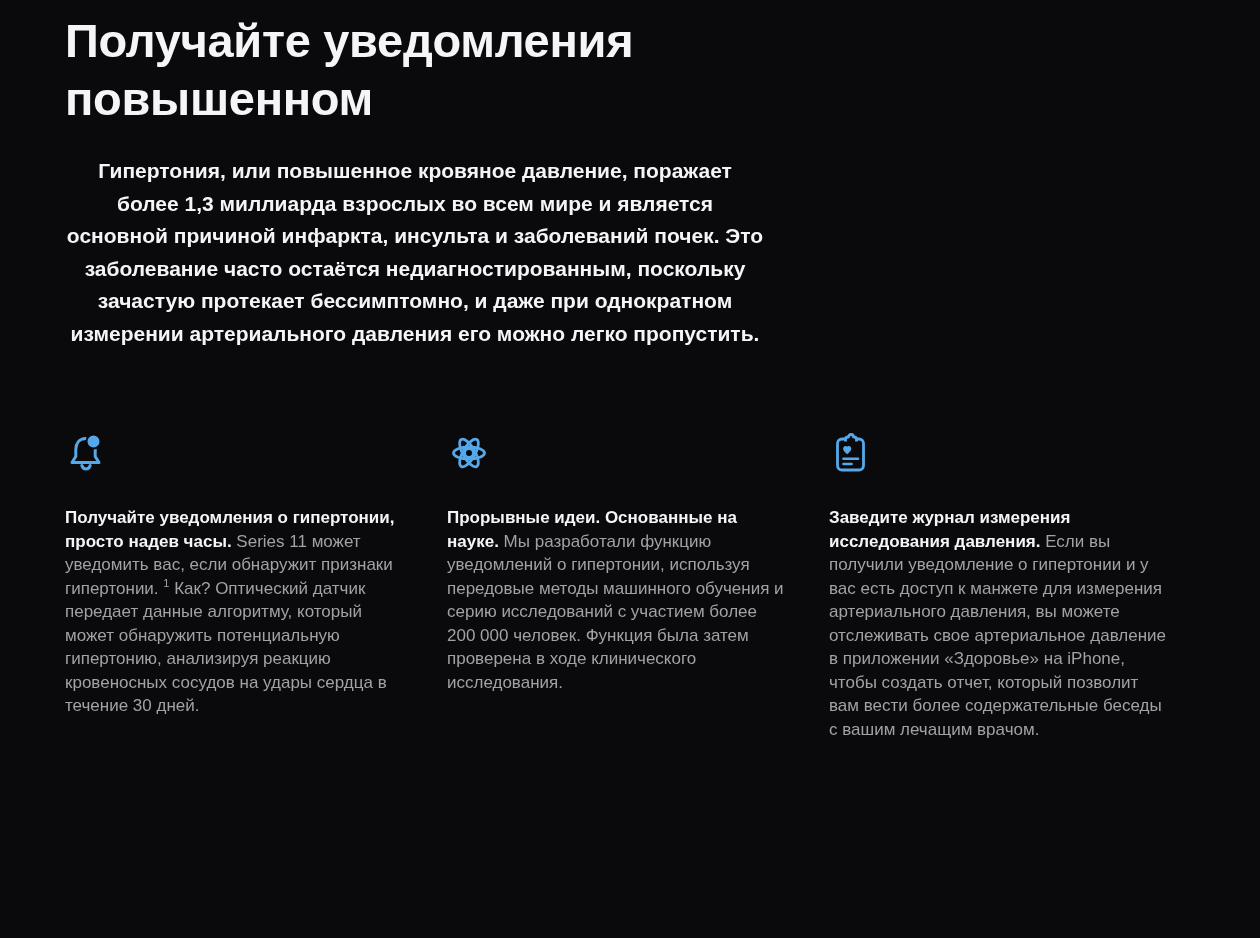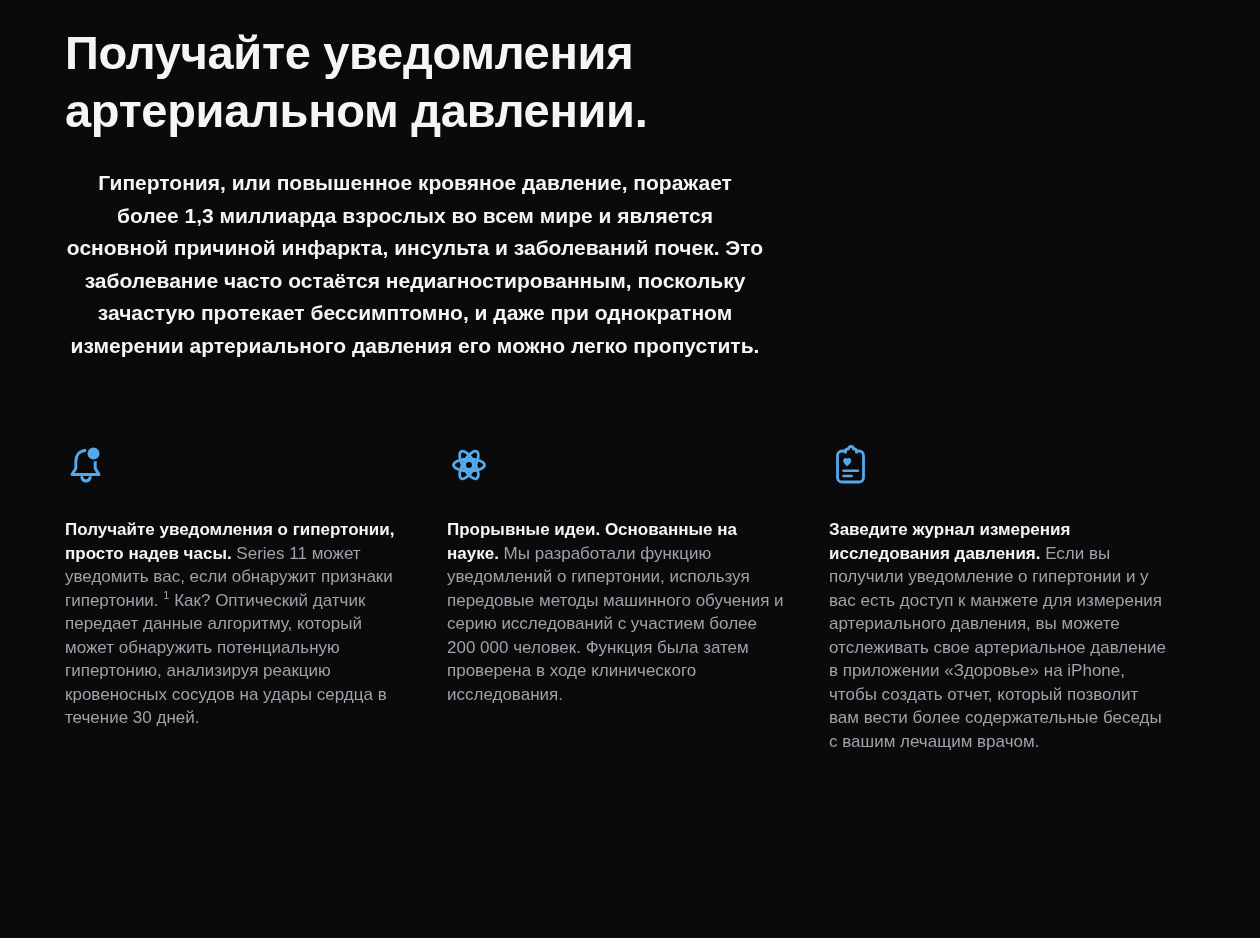--- a/index.html
+++ b/index.html
@@ -5,21 +5,21 @@
   * { box-sizing: border-box; }
   html, body { margin: 0; padding: 0; }
   body {
     width: 1260px;
     height: 938px;
     background: #0a0a0c;
     font-family: "Liberation Sans", sans-serif;
     overflow: hidden;
   }
   .page {
-    padding: 24px 60px 0 65px;
+    padding: 12px 60px 0 65px;
   }
   .headline {
     margin: 0;
     color: #f5f5f7;
     font-size: 47px;
     line-height: 58px;
     font-weight: 600;
     letter-spacing: -0.3px;
   }
   .headline .hl { display: block; }
@@ -50,21 +50,21 @@
   .ftext strong { color: #f5f5f7; font-weight: 700; }
   .ftext sup { font-size: 11px; line-height: 0; }
 </style>
 </head>
 <body>
 
 <div class="page">
 
   <h1 class="headline">
     <span class="hl">Получайте уведомления</span>
-    <span class="hl">артериальном давлении.</span>
+    <span class="hl">повышенном</span>
   </h1>
 
   <p class="intro">Гипертония, или повышенное кровяное давление, поражает более 1,3 миллиарда взрослых во всем мире и является основной причиной инфаркта, инсульта и заболеваний почек. Это заболевание часто остаётся недиагностированным, поскольку зачастую протекает бессимптомно, и даже при однократном измерении артериального давления его можно легко пропустить.</p>
 
   <div class="features">
 
     <div class="feature">
       <span class="icon">
         <svg viewBox="0 0 44 44" fill="none" xmlns="http://www.w3.org/2000/svg">
           <path d="M20.5 6.5 C14 6.8 10.8 11.8 10.8 17.5 V24.5 L7 30.5 H34 L30.2 24.5 V17.5 C30.2 15.8 29.9 14.2 29.3 12.8" stroke="#55a9ea" stroke-width="3" stroke-linecap="round" stroke-linejoin="round"></path>

